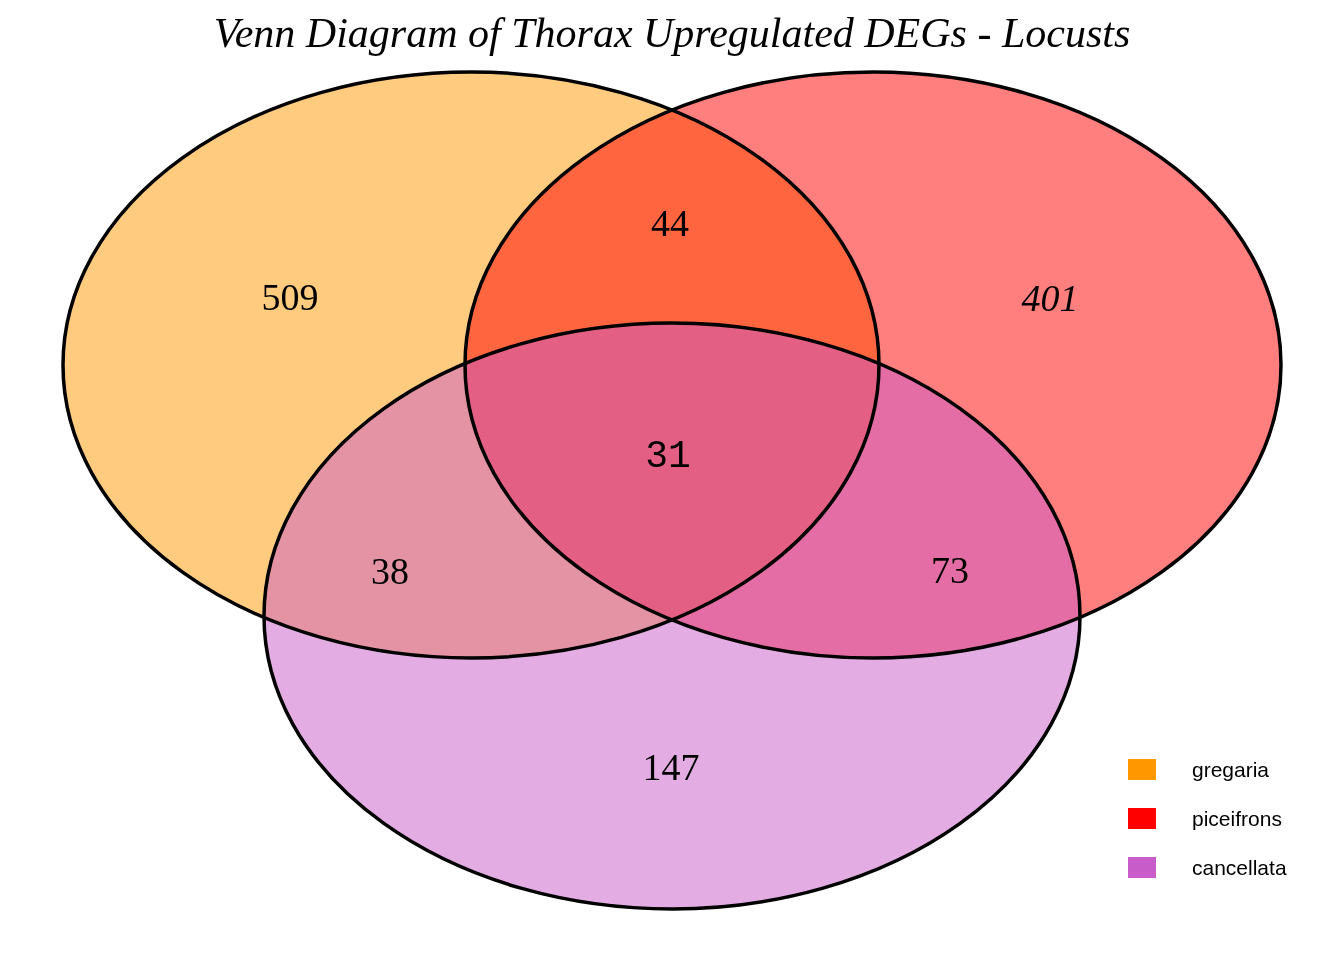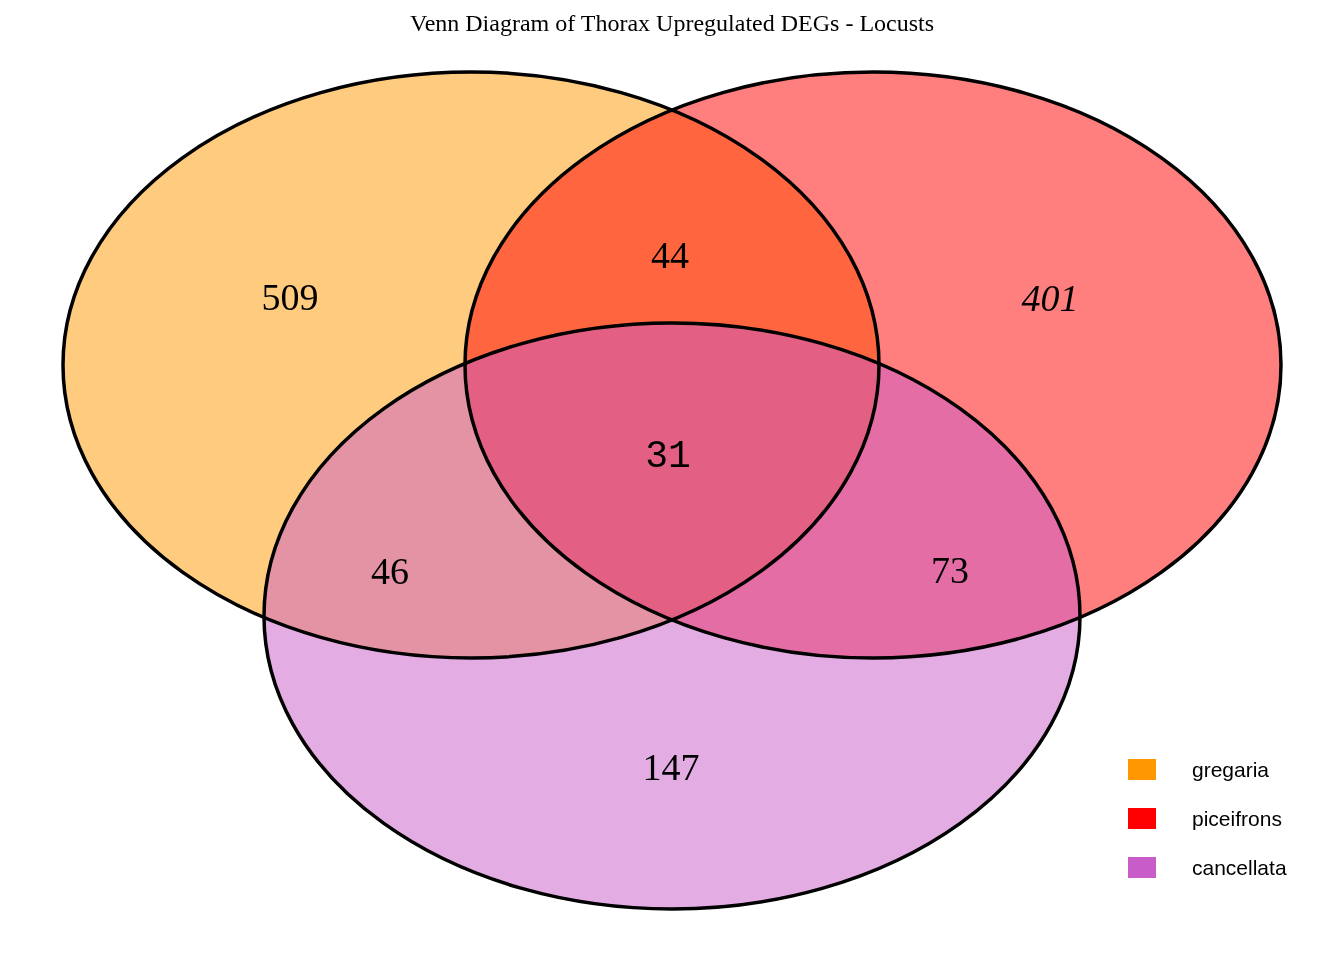--- a/index.html
+++ b/index.html
@@ -11,24 +11,25 @@
     overflow: hidden;
     font-family: "Liberation Serif", serif;
     color: #000000;
   }
   .figure-title {
     position: absolute;
     top: 10px;
     left: 0;
     width: 100%;
     text-align: center;
-    font-size: 24px;
+    font-size: 42px;
     line-height: 1.1;
     color: #000000;
     white-space: nowrap;
+    font-style: italic;
   }
   .venn-svg {
     position: absolute;
     left: 0;
     top: 0;
   }
   .region-label {
     position: absolute;
     transform: translate(-50%, -50%);
     font-size: 38px;
@@ -67,27 +68,27 @@
     <ellipse cx="873" cy="365" rx="408" ry="293" fill-opacity="0.5" fill="#FF0000"></ellipse>
     <ellipse cx="672" cy="616" rx="408" ry="293" fill-opacity="0.5" fill="#C85CC9"></ellipse>
 
     <ellipse cx="471" cy="365" rx="408" ry="293" fill="none" stroke-width="3.5" stroke="#000000"></ellipse>
     <ellipse cx="873" cy="365" rx="408" ry="293" fill="none" stroke-width="3.5" stroke="#000000"></ellipse>
     <ellipse cx="672" cy="616" rx="408" ry="293" fill="none" stroke-width="3.5" stroke="#000000"></ellipse>
   </svg>
 
   <div class="region-label" style="left:290px; top:297px;">509</div>
 
-  <div class="region-label" style="left:670px; top:223px;margin-top:32px;">44</div>
+  <div class="region-label" style="left:670px; top:223px;">44</div>
 
   <div class="region-label" style="left:1050px; top:298px;font-style:italic;">401</div>
 
   <div class="region-label" style="left:668px; top:456px;font-family:Liberation Mono, monospace;">31</div>
 
-  <div class="region-label" style="left:390px; top:571px;">46</div>
+  <div class="region-label" style="left:390px; top:571px;">38</div>
 
   <div class="region-label" style="left:950px; top:570px;">73</div>
 
   <div class="region-label" style="left:671px; top:767px;">147</div>
 
   <div class="legend">
 
     <div class="legend-item">
       <svg class="legend-swatch-svg" width="28" height="21">
         <rect x="0" y="0" width="28" height="21" fill="#FF9800"></rect>

